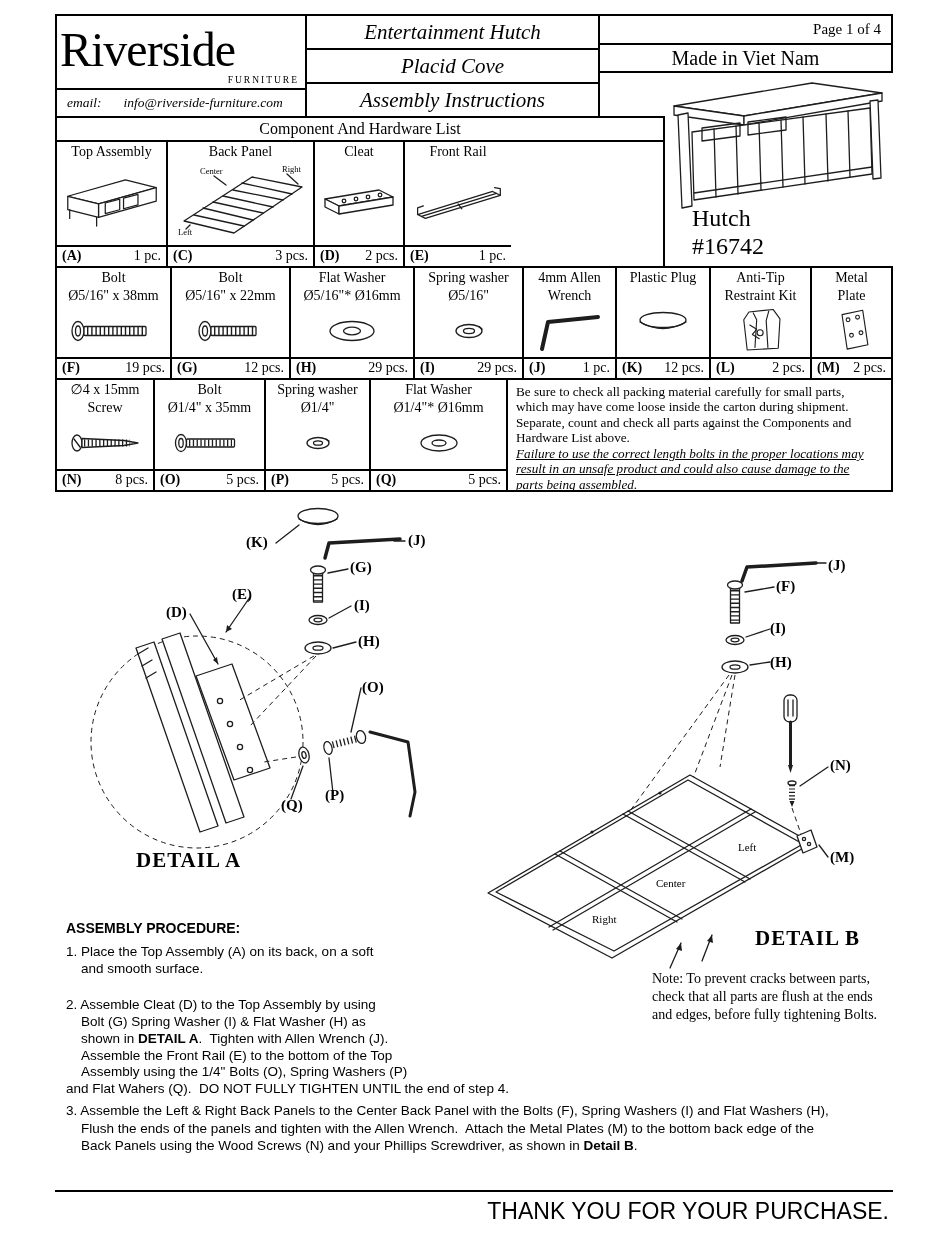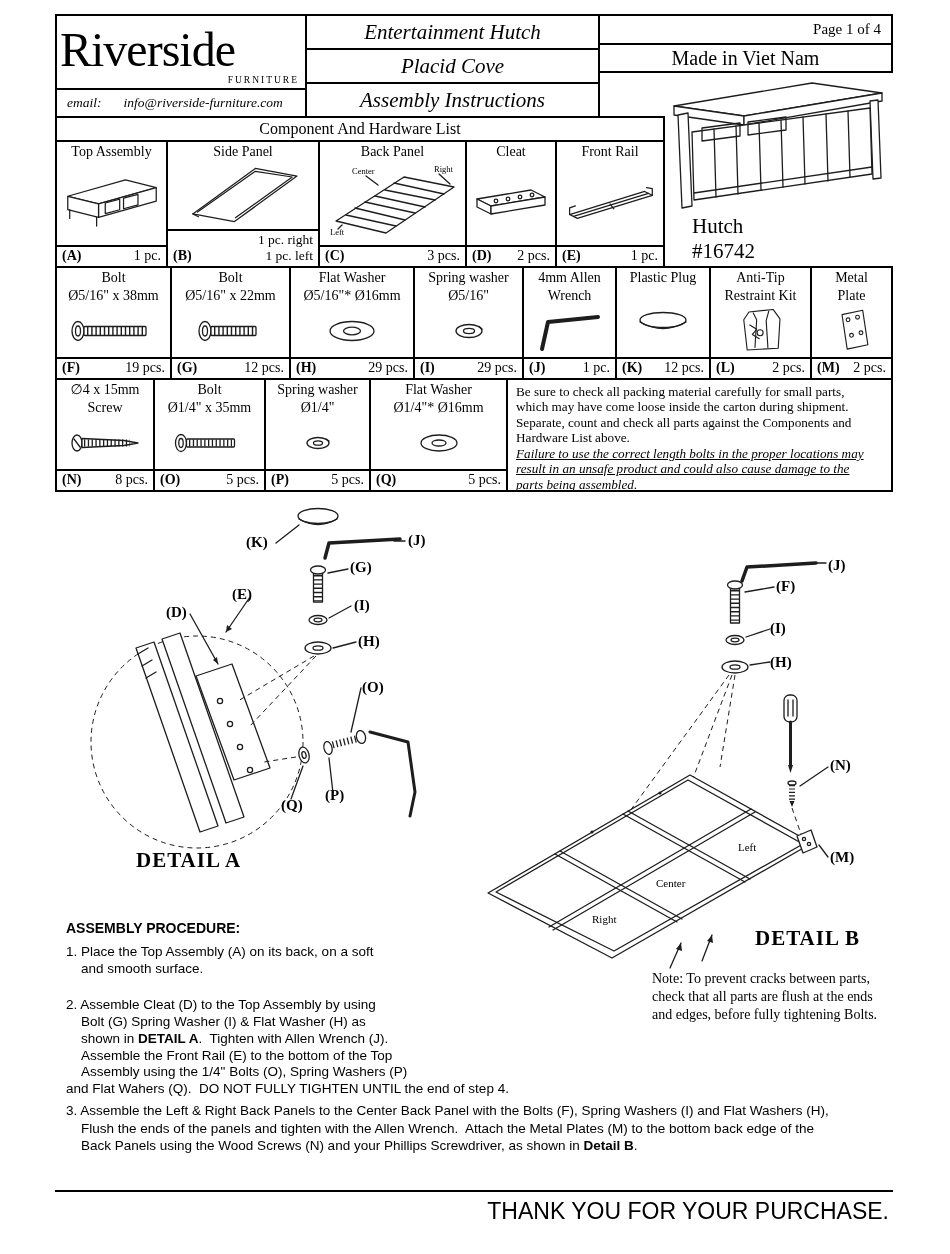--- a/index.html
+++ b/index.html
@@ -17,21 +17,21 @@
   .email-row { height:26px; display:flex; align-items:center; font-style:italic; font-size:13.5px; padding-left:10px; gap:22px; }
 
   .hcol-center { position:absolute; left:305px; top:14px; width:295px; height:104px; border:2px solid #000; display:flex; flex-direction:column; background:#fff; }
   .title-row { flex:1; display:flex; align-items:center; justify-content:center; font-style:italic; font-size:21px; }
   .title-row.bb { border-bottom:2px solid #000; }
 
   .hbox-page { position:absolute; left:598px; top:14px; width:295px; height:31px; border:2px solid #000; text-align:right; padding:5px 10px 0 0; font-size:15px; background:#fff; }
   .hbox-made { position:absolute; left:598px; top:43px; width:295px; height:30px; border:2px solid #000; text-align:center; font-size:20px; padding-top:2px; background:#fff; }
 
   .hutch-svg { position:absolute; left:666px; top:76px; }
-  .hutch-label { position:absolute; left:692px; top:204px; font-size:21px; line-height:1.18;margin-top:10px; }
+  .hutch-label { position:absolute; left:692px; top:204px; font-size:24px; line-height:1.18; }
 
   
   .compbar { position:absolute; left:55px; top:116px; width:610px; height:26px; border:2px solid #000; text-align:center; font-size:16px; line-height:21px; background:#fff; }
   .prow { position:absolute; left:55px; display:flex; border:2px solid #000; background:#fff; }
   #row1 { top:140px; width:610px; height:128px; }
   #row2 { top:266px; width:838px; height:114px; }
   #row3 { top:378px; width:838px; height:114px; }
   .pcell { display:flex; flex-direction:column; border-right:2px solid #000; min-width:0; }
   .pcell.last { border-right:none; }
   .pname { text-align:center; font-size:14px; line-height:1.16; padding-top:2px; }
@@ -129,37 +129,20 @@
         <polygon class="fw" points="6,32 38,40 38,54 6,46"></polygon>
         <polygon class="ln" points="45,39 60,35 60,46 45,50"></polygon>
         <polygon class="ln" points="64,34 79,30 79,41 64,45"></polygon>
         <line class="ln" x1="8" y1="46" x2="8" y2="55"></line>
         <line class="ln" x1="36" y1="54" x2="36" y2="63"></line>
       </svg>
     </div>
     <div class="pfoot">
       <span class="pletter">(A)</span>
       <span>1 pc.</span>
-    </div>
-  </div>
-  <div class="pcell" style="flex:0 0 152px">
-    <div class="pname">Side Panel</div>
-    <div class="part-art">
-      <svg width="130" height="72" viewBox="0 0 134 76">
-        <polygon class="fw" points="14,58 80,10 124,18 58,66"></polygon>
-        <polyline class="ln" points="19,56 80,13 119,19 59,62"></polyline>
-        <line class="ln" x1="14" y1="58" x2="20" y2="61"></line>
-      </svg>
-    </div>
-    <div class="pfoot">
-      <span class="pletter">(B)</span>
-      <span class="pqty2">
-        <span>1 pc. right</span>
-        <span>1 pc. left</span>
-      </span>
     </div>
   </div>
   <div class="pcell" style="flex:0 0 147px">
     <div class="pname">Back Panel</div>
     <div class="part-art">
       <svg width="138" height="80" viewBox="0 0 138 80">
         <text class="txt" x="28" y="11" font-size="8.5">Center</text>
         <text class="txt" x="110" y="9" font-size="8.5">Right</text>
         <text class="txt" x="6" y="72" font-size="8.5">Left</text>
         <polygon class="fw" points="12,58 80,14 130,24 62,70"></polygon>

